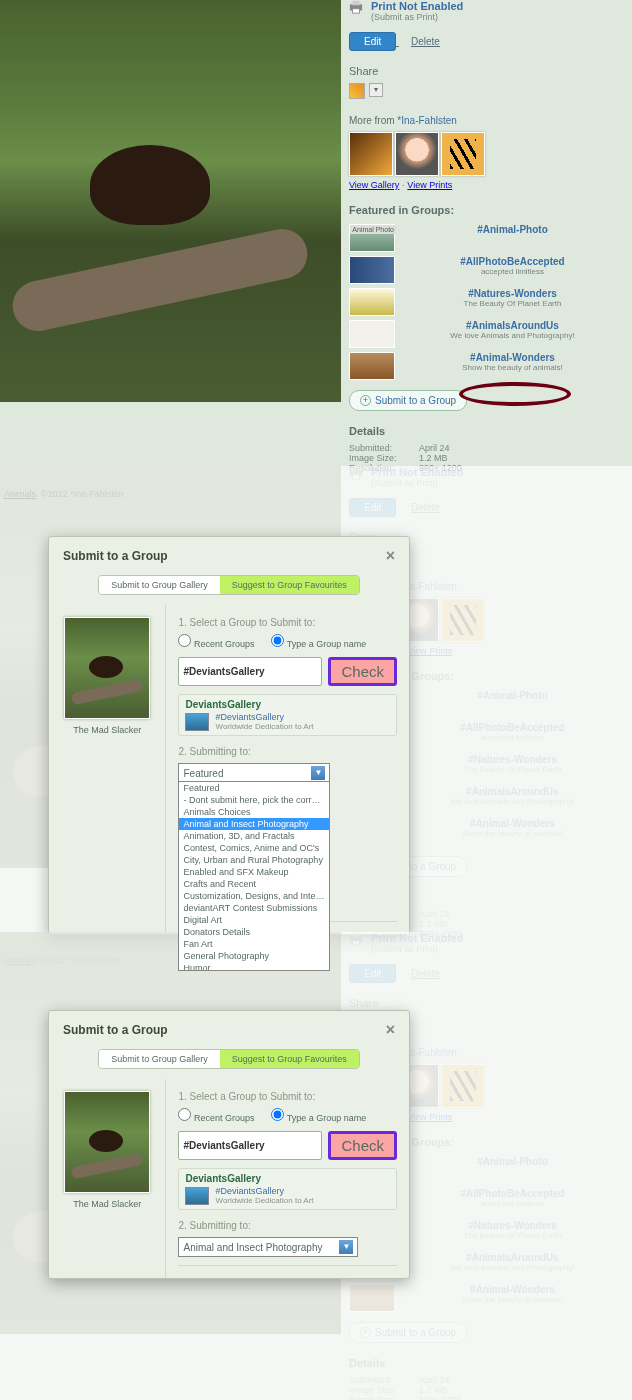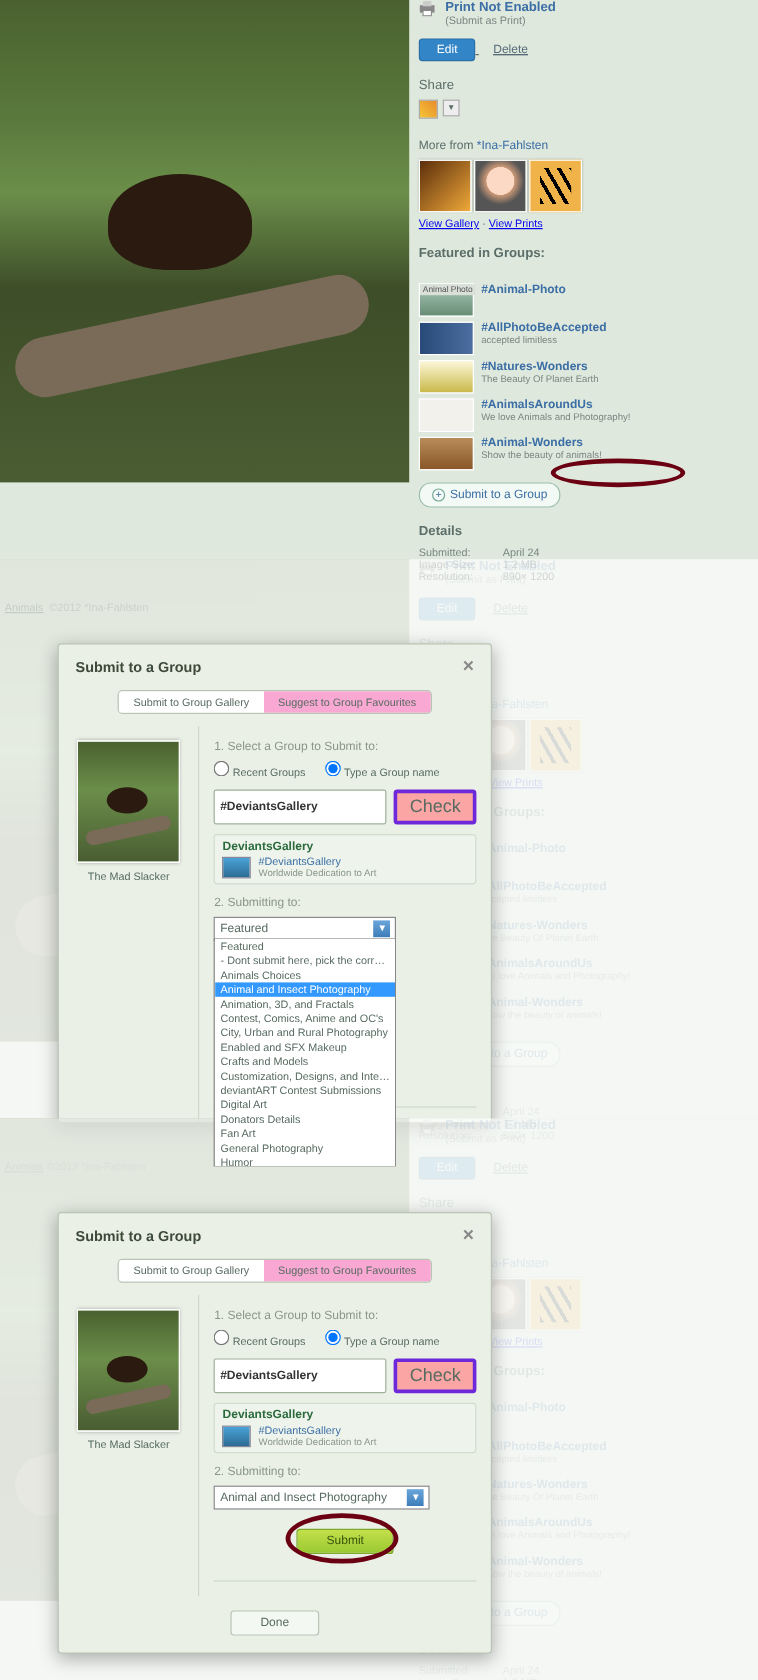--- a/index.html
+++ b/index.html
@@ -22,21 +22,21 @@
 .share-drop { width:14px; height:14px; border:1px solid #aaa; background:#eee; display:inline-block; margin-left:4px; vertical-align:top; text-align:center; line-height:12px; font-size:8px; }
 .more-from { font-size:10px; margin:14px 0 6px; }
 .more-from a { color:#3b6ea5; text-decoration:none; }
 .thumbs { display:flex; gap:2px; }
 .thumb { width:44px; height:44px; border:1px solid #fff; box-shadow:0 0 2px rgba(0,0,0,.3); }
 .t1 { background:linear-gradient(135deg,#5b2e0b,#f0a93a); }
 .t2 { background:radial-gradient(circle at 50% 40%,#fcd9c5 35%,#c97 36%,#555 60%); }
 .t3 { background:#f0b34a; position:relative; }
 .t3::before{content:"";position:absolute;left:8px;top:6px;width:26px;height:30px;background:repeating-linear-gradient(60deg,#000 0 3px,transparent 3px 9px);}
 .gallery-links { font-size:9px; color:#3b6ea5; margin-top:4px; }
-.groups { margin-top:19px; }
+.groups { margin-top:8px;text-align:center; }
 .group-item { display:flex; gap:6px; margin-bottom:4px; }
 .group-thumb { width:46px; height:28px; background:#89a; border:1px solid #fff; position:relative; }
 .gt-badge { position:absolute; right:-2px; top:0; background:#d9e0d7; font-size:7px; padding:1px 2px; line-height:7px; color:#555; }
 .group-info { flex:1; }
 .group-name { color:#3b6ea5; font-weight:bold; font-size:10px; }
 .group-desc { font-size:8px; color:#7a8683; }
 .gt0{background:linear-gradient(#a8c8b8,#678c74);}
 .gt1{background:linear-gradient(90deg,#284a78,#4c6ea0);}
 .gt2{background:linear-gradient(#fdf7d8,#cab94a);}
 .gt3{background:#f2f1ec;}
@@ -51,21 +51,21 @@
 .credit { font-size:9px; color:#7a8683; padding:8px 4px; }
 .credit a { color:#5b6e6a; }
 .overlay { position:absolute; inset:0; background:rgba(255,255,255,.65); }
 .dim-img { opacity:.35; }
 .modal { position:absolute; left:48px; width:362px; background:#eaf0e6; border:1px solid #b9c4b5; box-shadow:0 4px 15px rgba(0,0,0,.3); border-radius:3px; }
 .modal-hd { padding:10px 14px; display:flex; justify-content:space-between; align-items:center; }
 .modal-hd h3 { font-size:12px; font-weight:bold; color:#3d4a3a; }
 .modal-close { color:#888; font-size:16px; cursor:pointer; font-weight:bold; }
 .modal-tabs-row { text-align:center; padding-bottom:10px; }
 .modal-tabs { display:inline-flex; border:1px solid #b9c4b5; border-radius:4px; overflow:hidden; }
-.modal-tab { padding:4px 12px; font-size:9px; color:#576b60; background:#f9a8d4; cursor:pointer; }
+.modal-tab { padding:4px 12px; font-size:9px; color:#576b60; background:#bef264; cursor:pointer; }
 .modal-tab.active { background:#ffffff; }
 .modal-body { display:flex; }
 .modal-left { width:118px; padding:12px; text-align:center; }
 .modal-thumb { width:86px; height:102px; margin:0 auto 6px; background:linear-gradient(180deg,#4a612f 0%,#6b8e4a 40%,#4a5d32 100%); border:1px solid #fff; box-shadow:0 0 3px rgba(0,0,0,.3); position:relative; }
 .modal-thumb::before{content:"";position:absolute;left:24px;top:38px;width:34px;height:22px;background:#2a1a0f;border-radius:50%;}
 .modal-thumb::after{content:"";position:absolute;left:6px;top:68px;width:72px;height:12px;background:#7a6b58;border-radius:6px;transform:rotate(-12deg);}
 .modal-thumb-lbl { font-size:9px; color:#576b60; }
 .modal-right { flex:1; border-left:1px solid #cfd8cb; padding:12px 12px; font-size:10px; color:#576b60; }
 .step-lbl { color:#8a9588; margin-bottom:6px; }
 .radio-row { margin-bottom:8px; }
@@ -331,21 +331,21 @@
           </div>
           <div class="dropdown-list" id="ddlist">
               <div class="dd-item">Featured</div>
               <div class="dd-item">- Dont submit here, pick the correct folder</div>
               <div class="dd-item">Animals Choices</div>
               <div class="dd-item sel">Animal and Insect Photography</div>
               <div class="dd-item">Animation, 3D, and Fractals</div>
               <div class="dd-item">Contest, Comics, Anime and OC's</div>
               <div class="dd-item">City, Urban and Rural Photography</div>
               <div class="dd-item">Enabled and SFX Makeup</div>
-              <div class="dd-item">Crafts and Models</div>
+              <div class="dd-item">Crafts and Recent</div>
               <div class="dd-item">Customization, Designs, and Interfaces</div>
               <div class="dd-item">deviantART Contest Submissions</div>
               <div class="dd-item">Digital Art</div>
               <div class="dd-item">Donators Details</div>
               <div class="dd-item">Fan Art</div>
               <div class="dd-item">General Photography</div>
               <div class="dd-item">Humor</div>
             </div>
         </div>
         <div style="height:130px;"></div>
@@ -481,24 +481,17 @@
               <div class="group-box-link">#DeviantsGallery</div>
               <div class="group-box-desc">Worldwide Dedication to Art</div>
             </div>
           </div>
         </div>
         <div class="step-lbl">2. Submitting to:</div>
         <div class="select-box" style="width:180px;">
           <span>Animal and Insect Photography</span>
             <span class="select-arrow">▼</span>
         </div>
-        <div class="modal-footer-row">
-          <button class="btn-submit">Submit</button>
-          <div class="circle-mark" style="left:60px; top:3px; width:94px; height:42px;"></div>
-        </div>
         <hr class="sep">
       </div>
-    </div>
-    <div style="text-align:center; padding:12px 0 14px;">
-      <button class="btn-done">Done</button>
     </div>
   </div>
 </div>
 
 </body></html>

